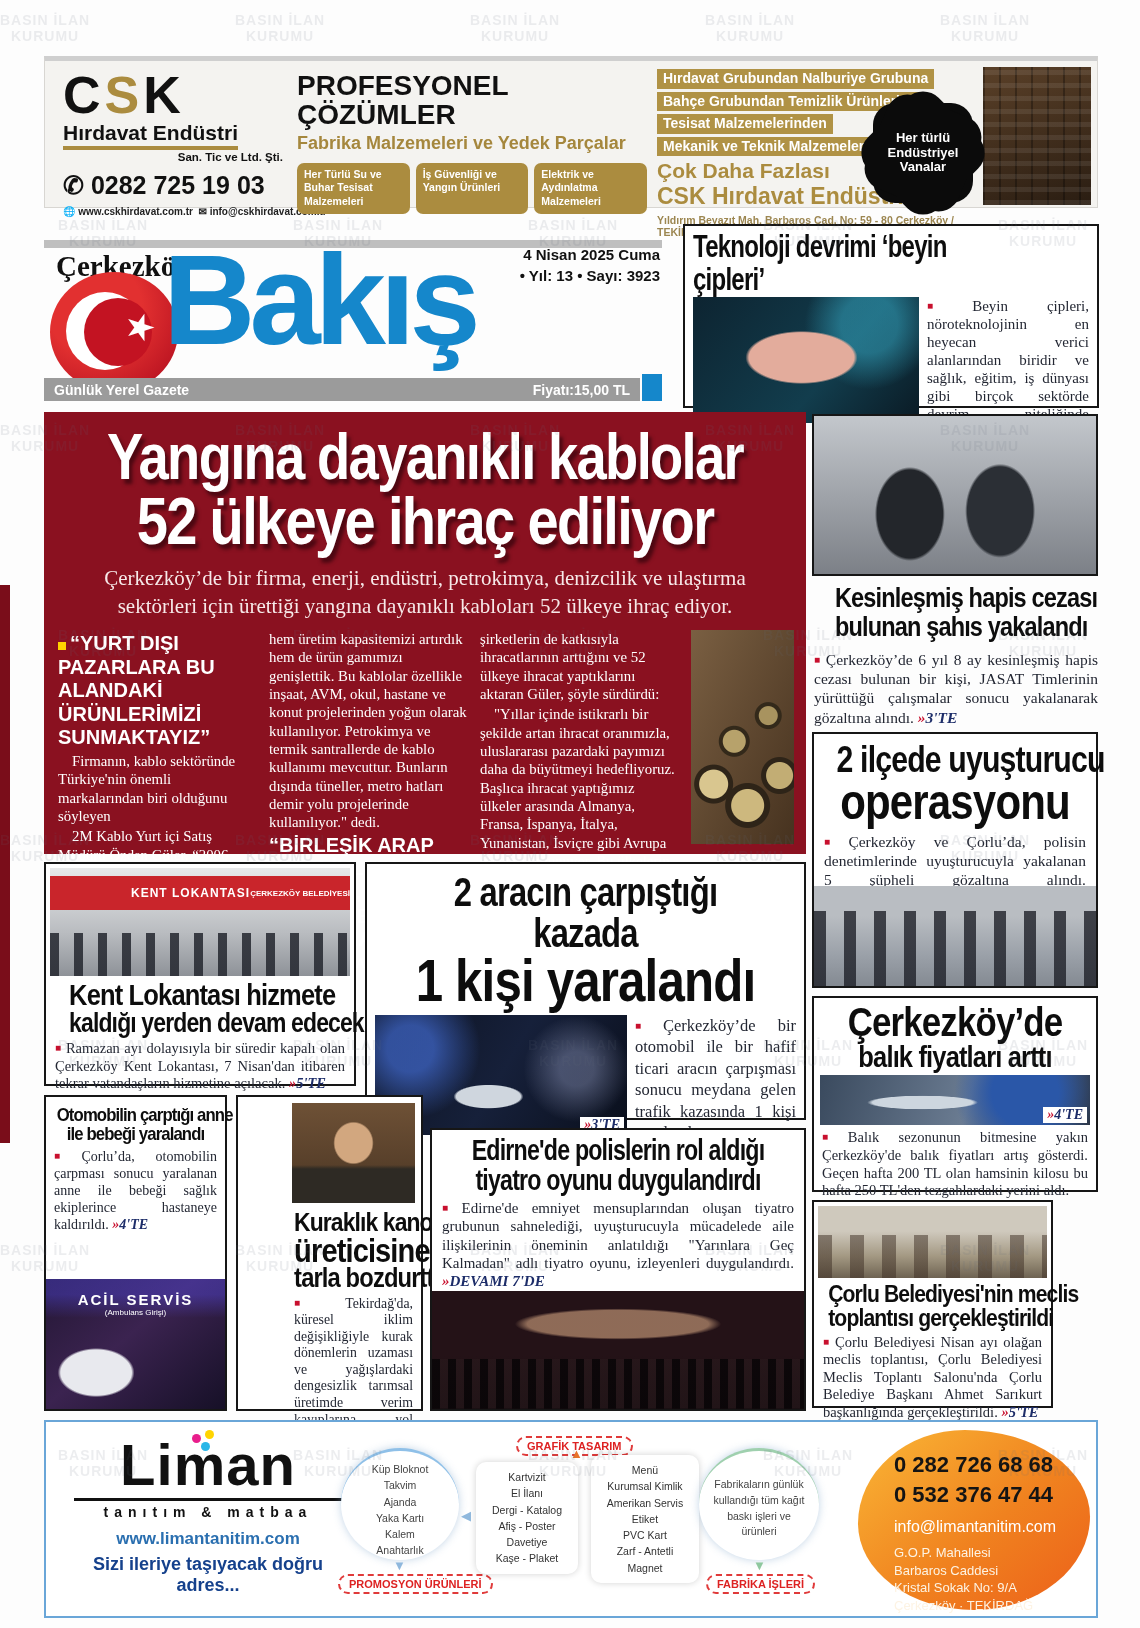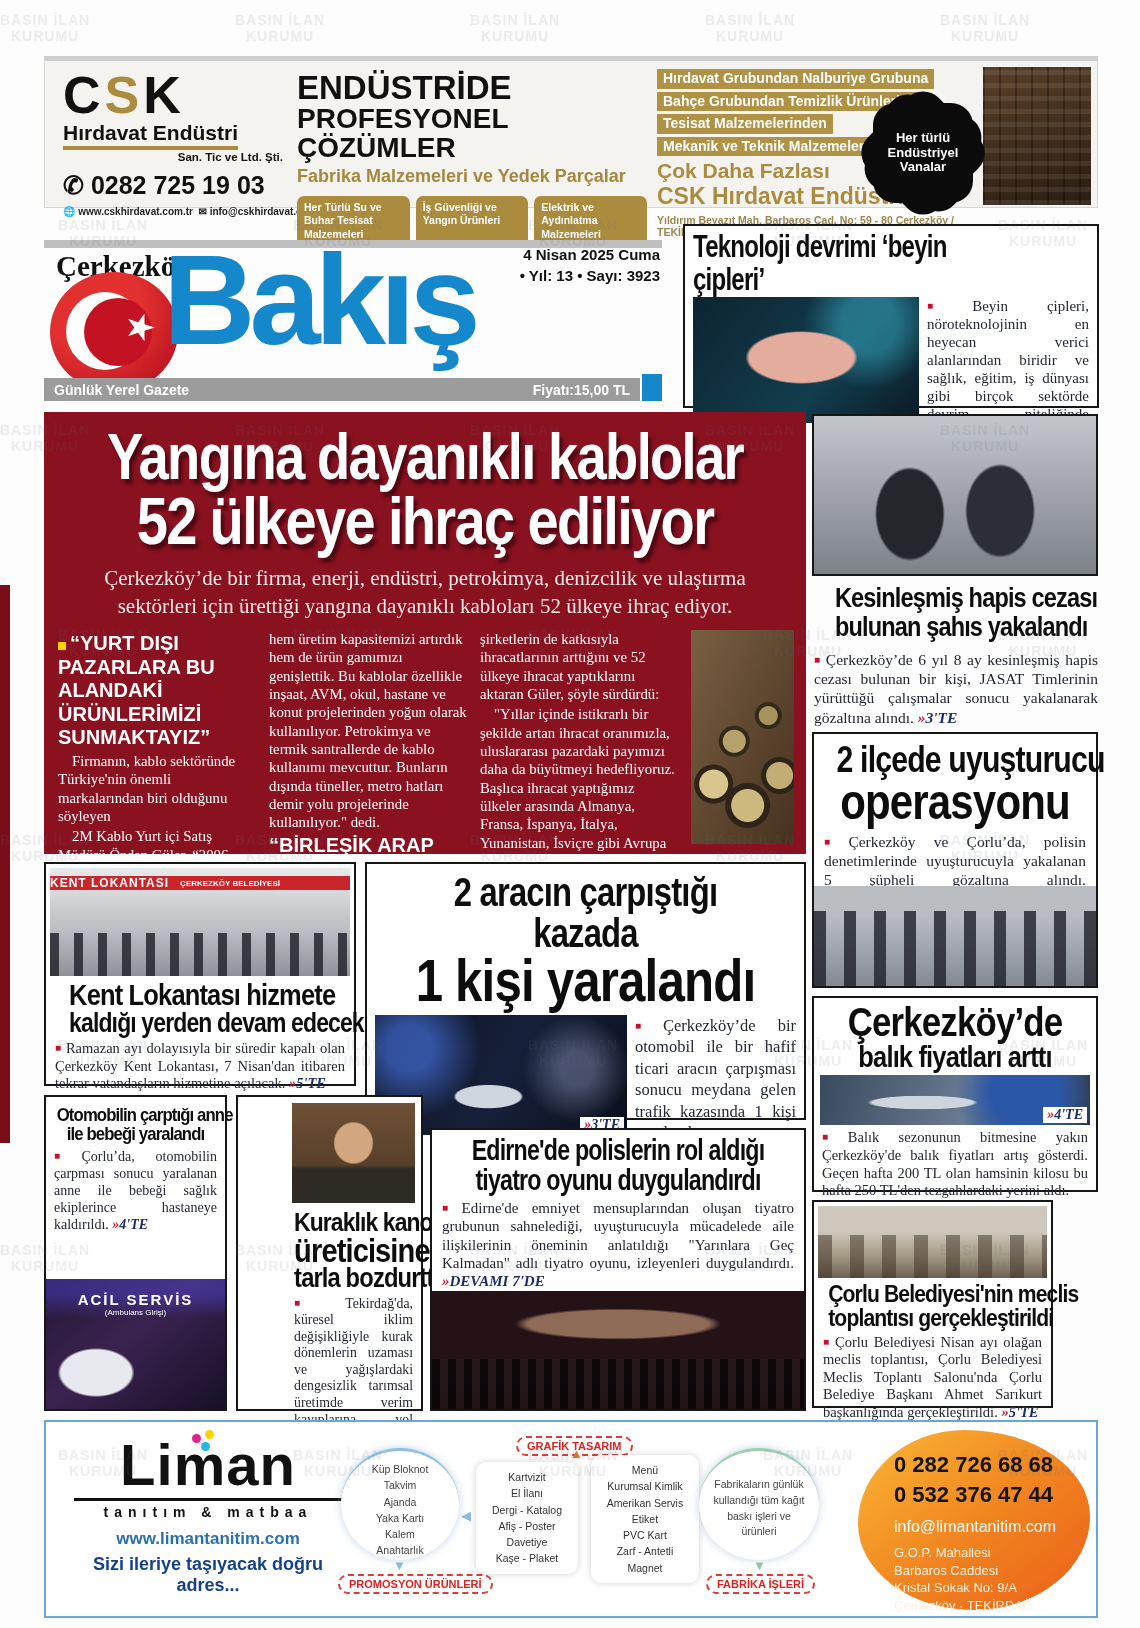--- a/index.html
+++ b/index.html
@@ -125,22 +125,22 @@
                 linear-gradient(#cfc9bd 0 35%,#a39882 70%,#6e6352);background-size:100% 60%,100% 100%;
                 background-position:0 100%,0 0;background-repeat:no-repeat;}
   #corlu-box .hl{font-size:24px;transform:scaleX(.88);}
   #corlu-body{margin:3px 9px 0;font-size:14.5px;line-height:1.2;}
   
   #kent-box{left:44px;top:862px;width:312px;height:224px;}
   #kent-photo{margin:4px;height:108px;
      background:repeating-linear-gradient(90deg,rgba(35,38,46,.85) 0 9px,transparent 9px 24px),
                 linear-gradient(#e8e9ea,#b9bcc0 60%,#8e9298);background-size:100% 40%,100% 100%;
                 background-position:0 100%,0 0;background-repeat:no-repeat;}
-  #kent-sign{position:absolute;left:0;right:0;top:8px;height:14px;background:#c9252b;color:#fff;
-             display:flex;align-items:center;justify-content:flex-start;gap:11px;}
+  #kent-sign{position:absolute;left:0;right:0;top:8px;height:34px;background:#c9252b;color:#fff;
+             display:flex;align-items:center;justify-content:flex-end;gap:0;}
   #kent-sign .s1{font-size:12px;font-weight:800;letter-spacing:1px;}
   #kent-sign .s2{font-size:8px;font-weight:700;}
   #kent-box .h1{font-size:30px;}
   #kent-box .h2{font-size:27px;margin-top:-1px;}
   #kent-body{margin:3px 9px 0;font-size:14.5px;line-height:1.2;}
   
   #kaza-box{left:365px;top:862px;width:441px;height:258px;}
   #kaza-box .h1{font-size:40px;margin-top:8px;}
   #kaza-box .h2{font-size:60px;margin-top:-4px;}
   #kaza-box .hl{transform:scaleX(.82);}
@@ -236,21 +236,20 @@
 
   <div id="top-ad" class="abs">
     <div class="abs" style="left:18px;top:8px;width:220px;">
       <div class="csk-logo"><span>C</span><span class="gold">S</span><span>K</span></div>
       <div class="csk-name">Hırdavat Endüstri</div>
       <div class="csk-name2">San. Tic ve Ltd. Şti.</div>
       <div class="csk-phone"><span>✆</span> <span>0282 725 19 03</span></div>
       <div class="csk-webline"><span>🌐</span> <span>www.cskhirdavat.com.tr</span>&nbsp; <span>✉</span> <span>info@cskhirdavat.com.tr</span></div>
     </div>
     <div class="abs" style="left:252px;top:10px;width:350px;">
-      <div class="ad-h1">ENDÜSTRİDE</div>
       <div class="ad-h2">PROFESYONEL ÇÖZÜMLER</div>
       <div class="ad-h3">Fabrika Malzemeleri ve Yedek Parçalar</div>
       <div class="ad-btns">
         <div class="ad-btn">Her Türlü Su ve Buhar Tesisat Malzemeleri</div>
         <div class="ad-btn">İş Güvenliği ve Yangın Ürünleri</div>
         <div class="ad-btn">Elektrik ve Aydınlatma Malzemeleri</div>
       </div>
     </div>
     <div class="abs" style="left:612px;top:8px;width:300px;">
       <div class="chip-row"><span class="chip">Hırdavat Grubundan Nalburiye Grubuna</span></div>

